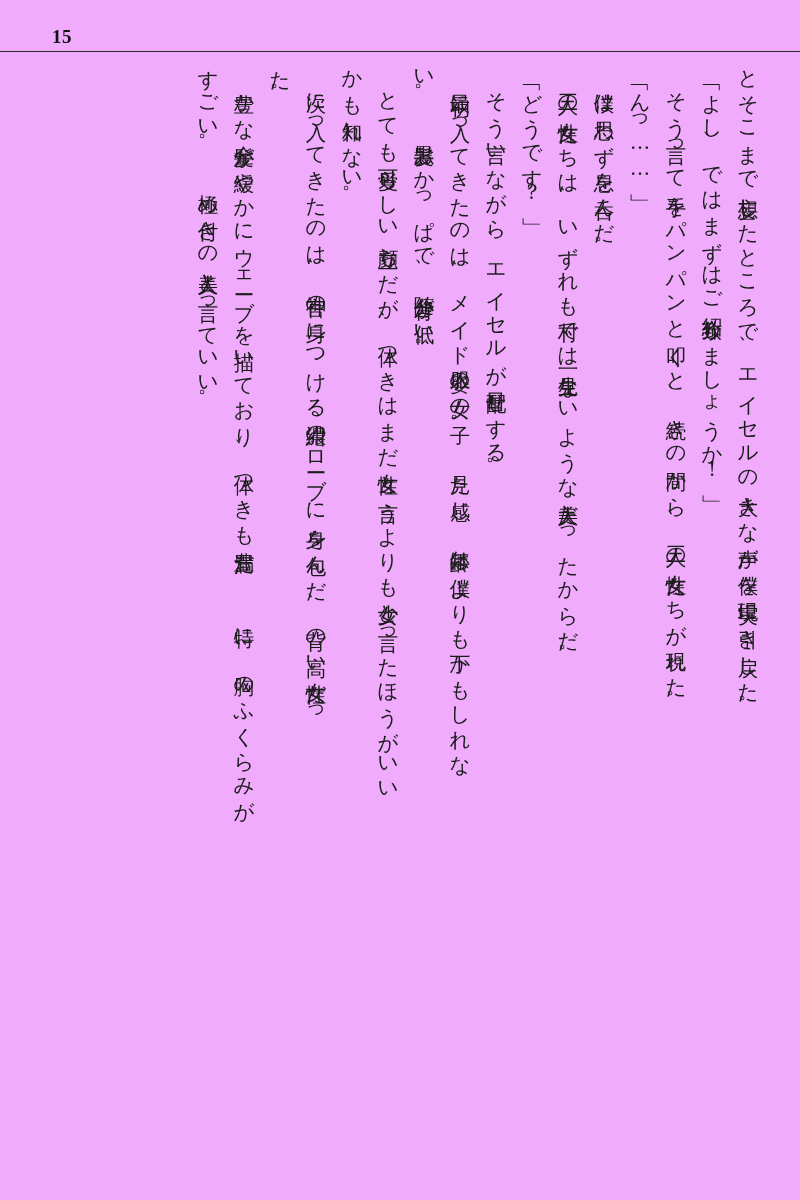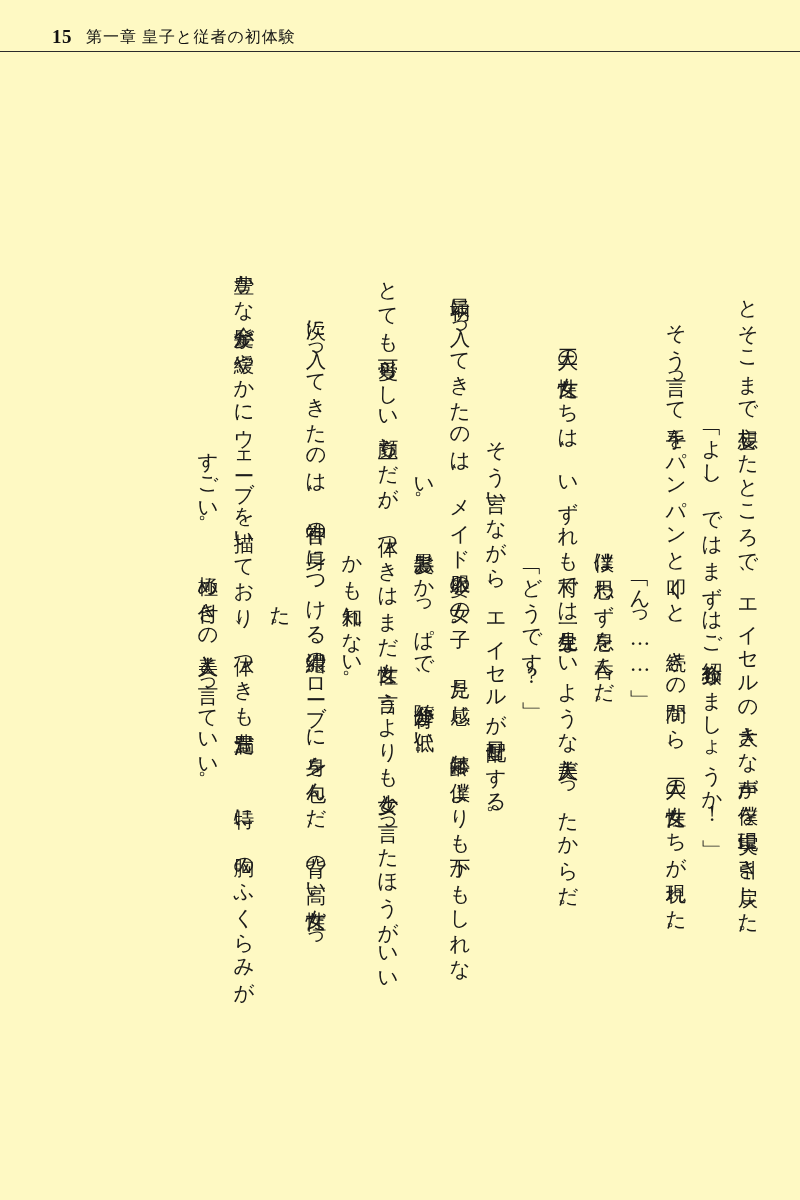--- a/index.html
+++ b/index.html
@@ -13,22 +13,21 @@
     overflow: hidden;
     font-family: "Liberation Serif", "DejaVu Serif", serif;
     color: #1a1a1a;
   }
 
   .page {
     position: relative;
     width: 800px;
     height: 1200px;
     box-sizing: border-box;
-    background: #fef9c3;
-    text-align: center;
+    background: #f0abfc;
   }
 
   
   .page-header {
     position: absolute;
     top: 18px;
     left: 0;
     width: 800px;
     height: 34px;
     box-sizing: border-box;
@@ -94,21 +93,20 @@
     box-shadow: inset 0 0 0 1px rgba(255,255,255,0);
   }
 </style>
 </head>
 <body>
 
 <div class="page">
 
   <div class="page-header">
     <div class="folio">15</div>
-    <div class="running-head">第一章 皇子と従者の初体験</div>
   </div>
 
   <div class="body-area">
     <div class="vline">とそこまで妄想したところで、エイセルの大きな声が僕を現実に引き戻した。</div>
     <div class="vline indent">「よし、ではまずはご紹介致しましょうか!」</div>
     <div class="vline indent">そう言って手をパンパンと叩くと、続きの間から、三人の女性たちが現れた。</div>
     <div class="vline indent">「んっ……」</div>
     <div class="vline indent">僕は思わず息を呑んだ。</div>
     <div class="vline indent">三人の女性たちは、いずれも村では一生見ないような美人だったからだ。</div>
     <div class="vline indent">「どうです?」</div>

